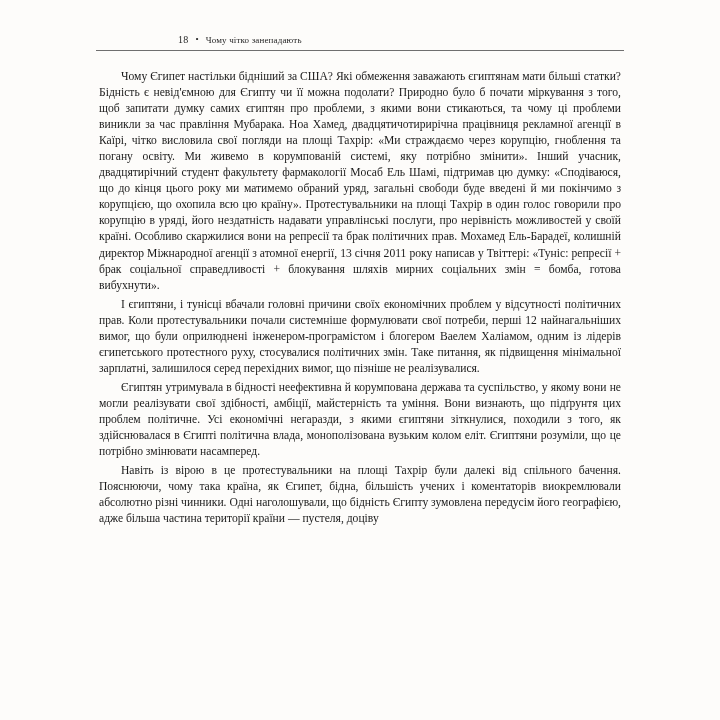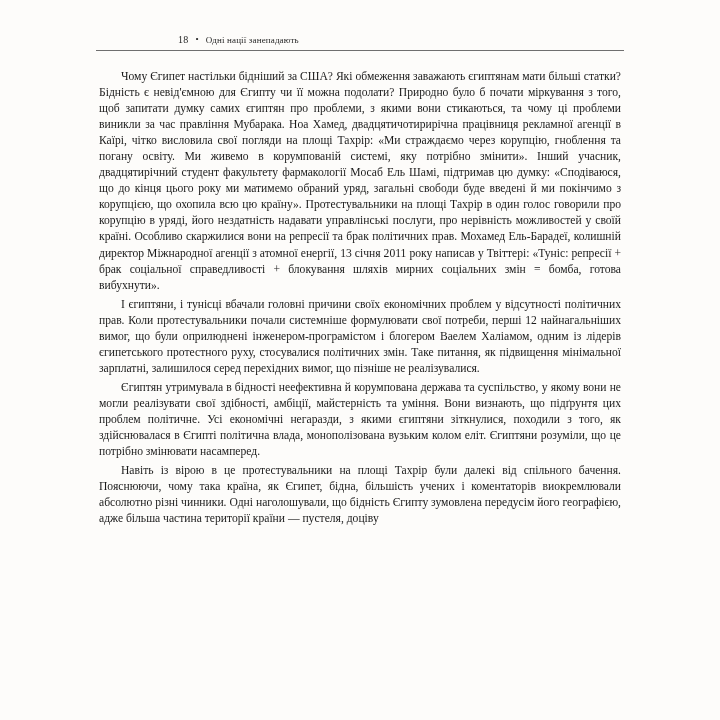--- a/index.html
+++ b/index.html
@@ -68,21 +68,21 @@
   }
 </style>
 </head>
 <body>
 
 <div class="page">
 
   <div class="page-header">
     <span class="folio">18</span>
     <span class="dot">•</span>
-    <span class="running-title">Одні нації занепадають</span>
+    <span class="running-title">Чому чітко занепадають</span>
   </div>
 
   <div class="rule"></div>
 
   <div class="body-text">
     <p class="first">Чому Єгипет настільки бідніший за США? Які обмеження заважають єгиптянам мати більші статки? Бідність є невід'ємною для Єгипту чи її можна подолати? Природно було б почати міркування з того, щоб запитати думку самих єгиптян про проблеми, з якими вони стикаються, та чому ці проблеми виникли за час правління Мубарака. Ноа Хамед, двадцятичотирирічна працівниця рекламної агенції в Каїрі, чітко висловила свої погляди на площі Тахрір: «Ми страждаємо через корупцію, гноблення та погану освіту. Ми живемо в корумпованій системі, яку потрібно змінити». Інший учасник, двадцятирічний студент факультету фармакології Мосаб Ель Шамі, підтримав цю думку: «Сподіваюся, що до кінця цього року ми матимемо обраний уряд, загальні свободи буде введені й ми покінчимо з корупцією, що охопила всю цю країну». Протестувальники на площі Тахрір в один голос говорили про корупцію в уряді, його нездатність надавати управлінські послуги, про нерівність можливостей у своїй країні. Особливо скаржилися вони на репресії та брак політичних прав. Мохамед Ель-Барадеї, колишній директор Міжнародної агенції з атомної енергії, 13 січня 2011 року написав у Твіттері: «Туніс: репресії + брак соціальної справедливості + блокування шляхів мирних соціальних змін = бомба, готова вибухнути».</p>
     <p>І єгиптяни, і тунісці вбачали головні причини своїх економічних проблем у відсутності політичних прав. Коли протестувальники почали системніше формулювати свої потреби, перші 12 найнагальніших вимог, що були оприлюднені інженером-програмістом і блогером Ваелем Халіамом, одним із лідерів єгипетського протестного руху, стосувалися політичних змін. Таке питання, як підвищення мінімальної зарплатні, залишилося серед перехідних вимог, що пізніше не реалізувалися.</p>
     <p>Єгиптян утримувала в бідності неефективна й корумпована держава та суспільство, у якому вони не могли реалізувати свої здібності, амбіції, майстерність та уміння. Вони визнають, що підґрунтя цих проблем політичне. Усі економічні негаразди, з якими єгиптяни зіткнулися, походили з того, як здійснювалася в Єгипті політична влада, монополізована вузьким колом еліт. Єгиптяни розуміли, що це потрібно змінювати насамперед.</p>
     <p>Навіть із вірою в це протестувальники на площі Тахрір були далекі від спільного бачення. Пояснюючи, чому така країна, як Єгипет, бідна, більшість учених і коментаторів виокремлювали абсолютно різні чинники. Одні наголошували, що бідність Єгипту зумовлена передусім його географією, адже більша частина території країни — пустеля, доціву</p>
   </div>

